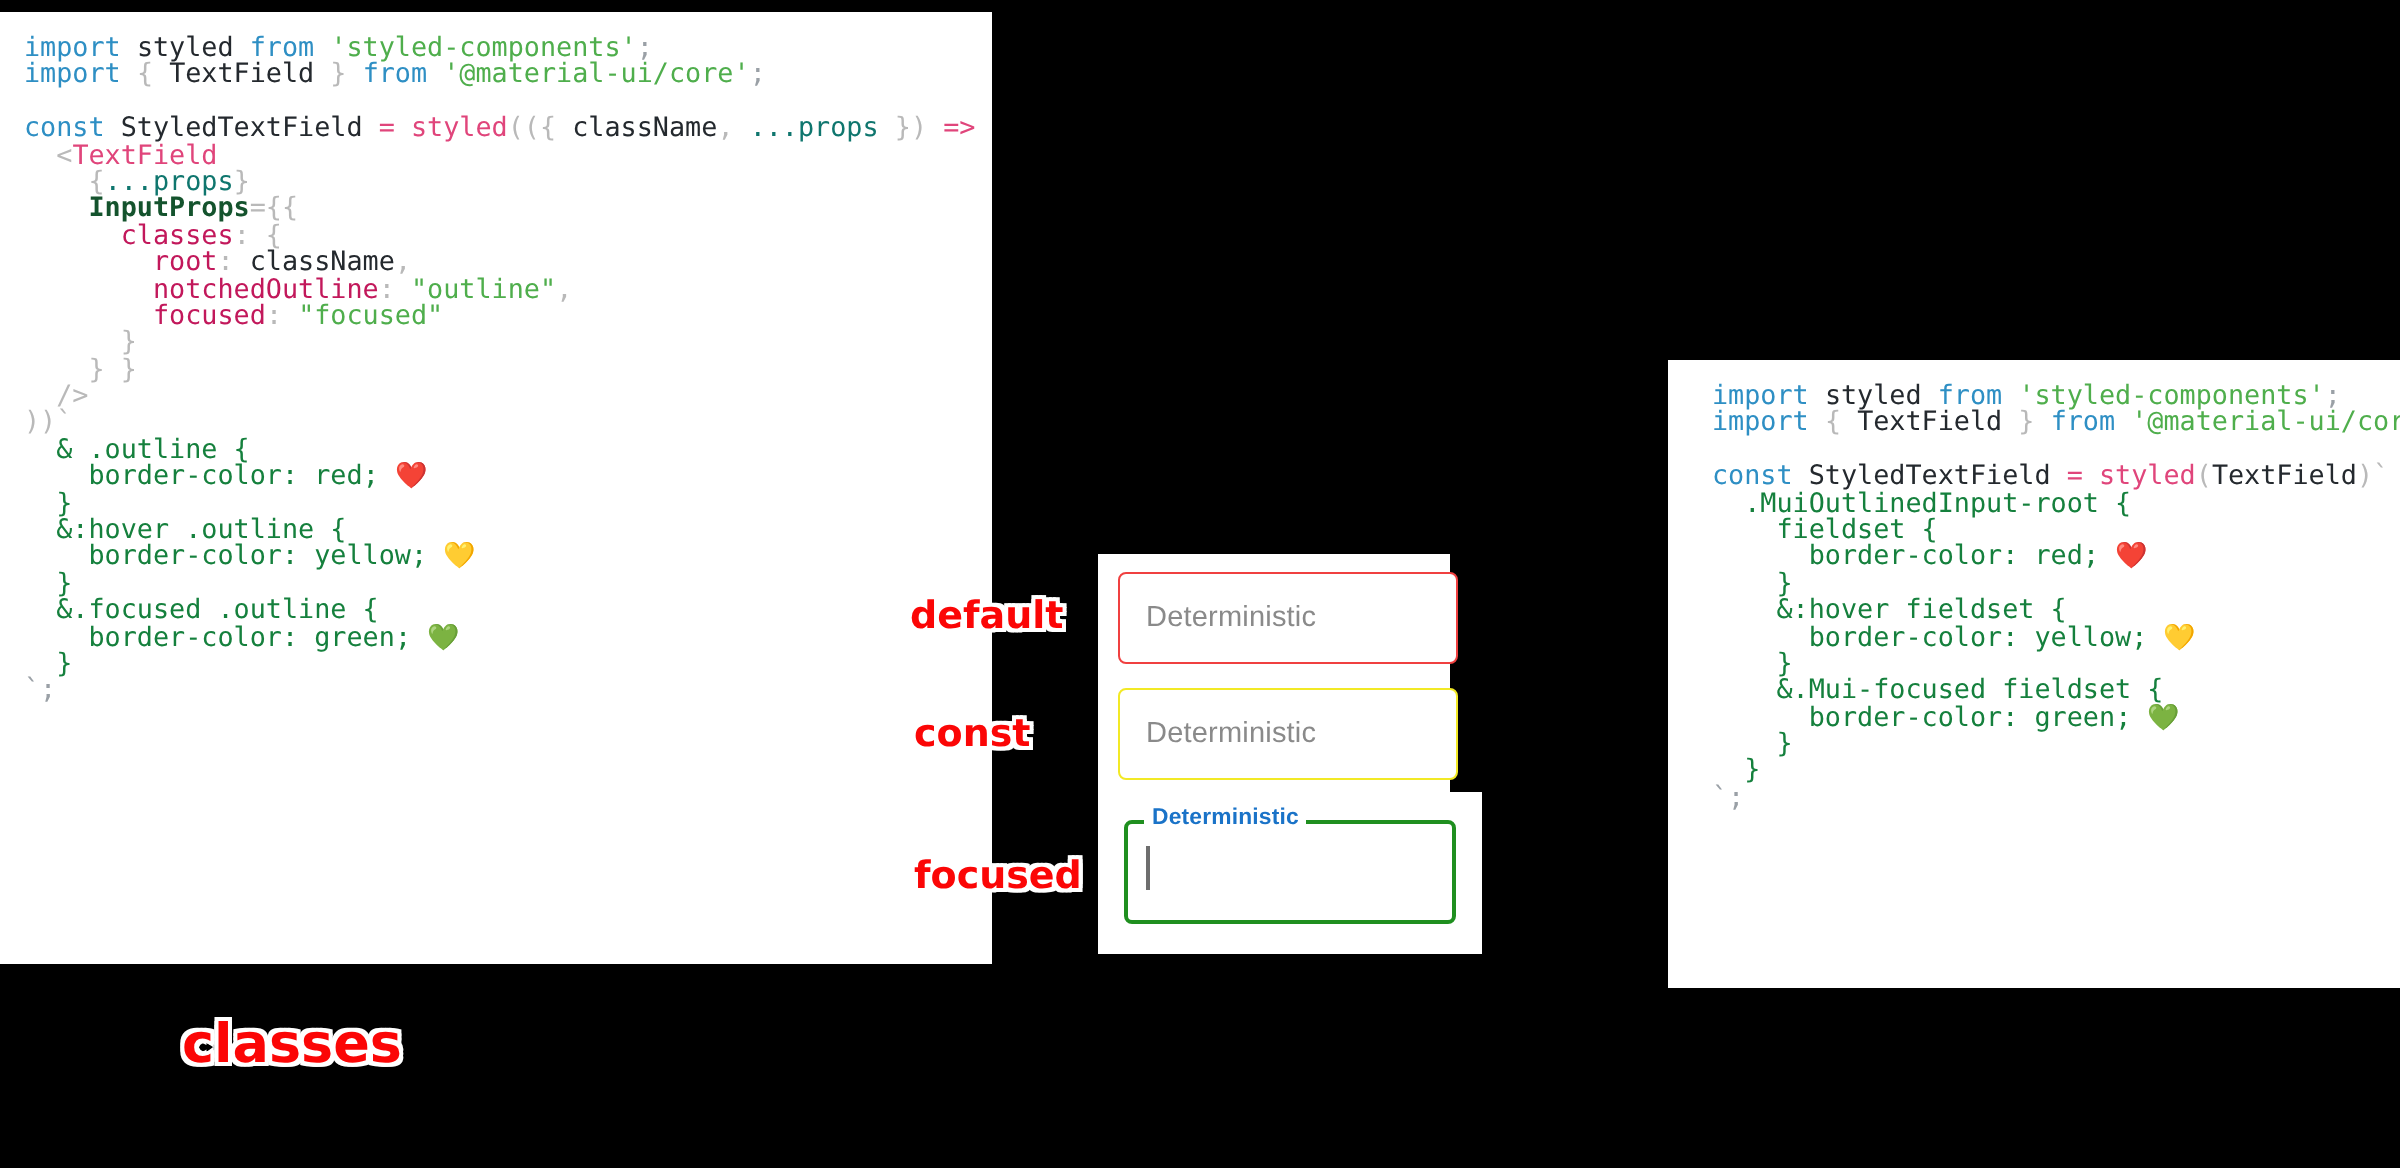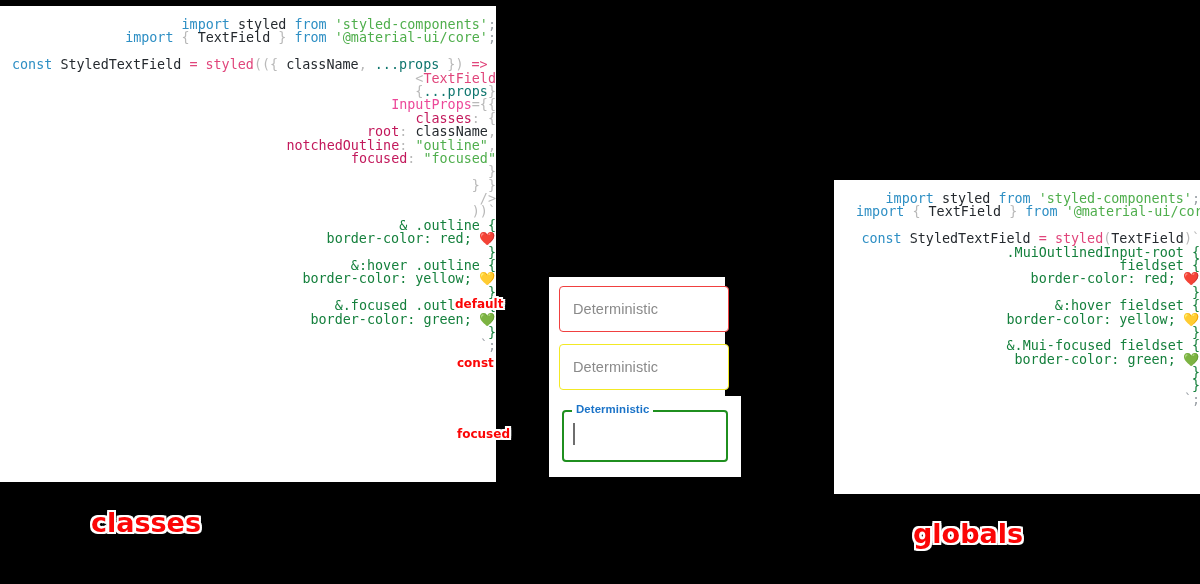--- a/index.html
+++ b/index.html
@@ -17,21 +17,20 @@
   }
 
   
   .code-panel {
     position: absolute;
     background: #ffffff;
     box-sizing: border-box;
     font-family: "DejaVu Sans Mono", monospace;
     white-space: pre;
     overflow: hidden;
-    text-align: right;
   }
   #panel-classes {
     left: 0px;
     top: 6px;
     width: 496px;
     height: 476px;
     padding: 10px 0 0 12px;
     font-size: 13.4px;
     line-height: 18.7px;
   }
@@ -46,21 +45,21 @@
   }
   .code-line { height: 1em; }
 
   
   .tk-kw   { color: #2e8fc4; }     
   .tk-plain{ color: #24292e; }     
   .tk-punc { color: #b9b9b9; }     
   .tk-str  { color: #4fae4c; }     
   .tk-fn   { color: #e0457b; }     
   .tk-tag  { color: #e0457b; }     
-  .tk-attr { color: #ec4899; }     
+  .tk-attr { color: #14532d; font-weight: bold; }     
   .tk-key  { color: #c2185b; }     
   .tk-var  { color: #0f766e; }     
   .tk-op   { color: #e0457b; }     
   .tk-dim  { color: #9aa0a6; }     
   .tk-sel  { color: #15803d; }     
   .emoji   { font-family: "DejaVu Sans", sans-serif; font-size: 13px; }
 
   
   #demo-upper {
     position: absolute;
@@ -148,21 +147,21 @@
     font-weight: bold;
     white-space: nowrap;
     -webkit-text-stroke: 3.4px #ffffff;
     paint-order: stroke fill;
     text-shadow:
       -2px -2px 0 #ffffff,  2px -2px 0 #ffffff,
       -2px  2px 0 #ffffff,  2px  2px 0 #ffffff,
       -2px  0   0 #ffffff,  2px  0   0 #ffffff,
        0   -2px 0 #ffffff,  0    2px 0 #ffffff;
   }
-  .state-label { font-size: 12px; }
+  .state-label { font-size: 19px; }
   #lbl-default { left: 455px; top: 297px; }
   #lbl-hover   { left: 457px; top: 356px; }
   #lbl-focused { left: 457px; top: 427px; }
 
   .caption-label { font-size: 27px; }
   #cap-classes { left: 91px; top: 507px; }
   #cap-globals { left: 913px; top: 518px; }
 </style>
 </head>
 <body>
@@ -186,15 +185,14 @@
 
   <div class="tf" id="tf-focused"></div>
   <div id="tf-focused-notch">Deterministic</div>
   <div id="tf-caret"></div>
 
   <div class="outlined-label state-label" id="lbl-default">default</div>
   <div class="outlined-label state-label" id="lbl-hover">const</div>
   <div class="outlined-label state-label" id="lbl-focused">focused</div>
 
   <div class="outlined-label caption-label" id="cap-classes">classes</div>
-  <div class="outlined-label caption-label" id="cap-globals">globals</div>
 
 </div>
 
 </body></html>

